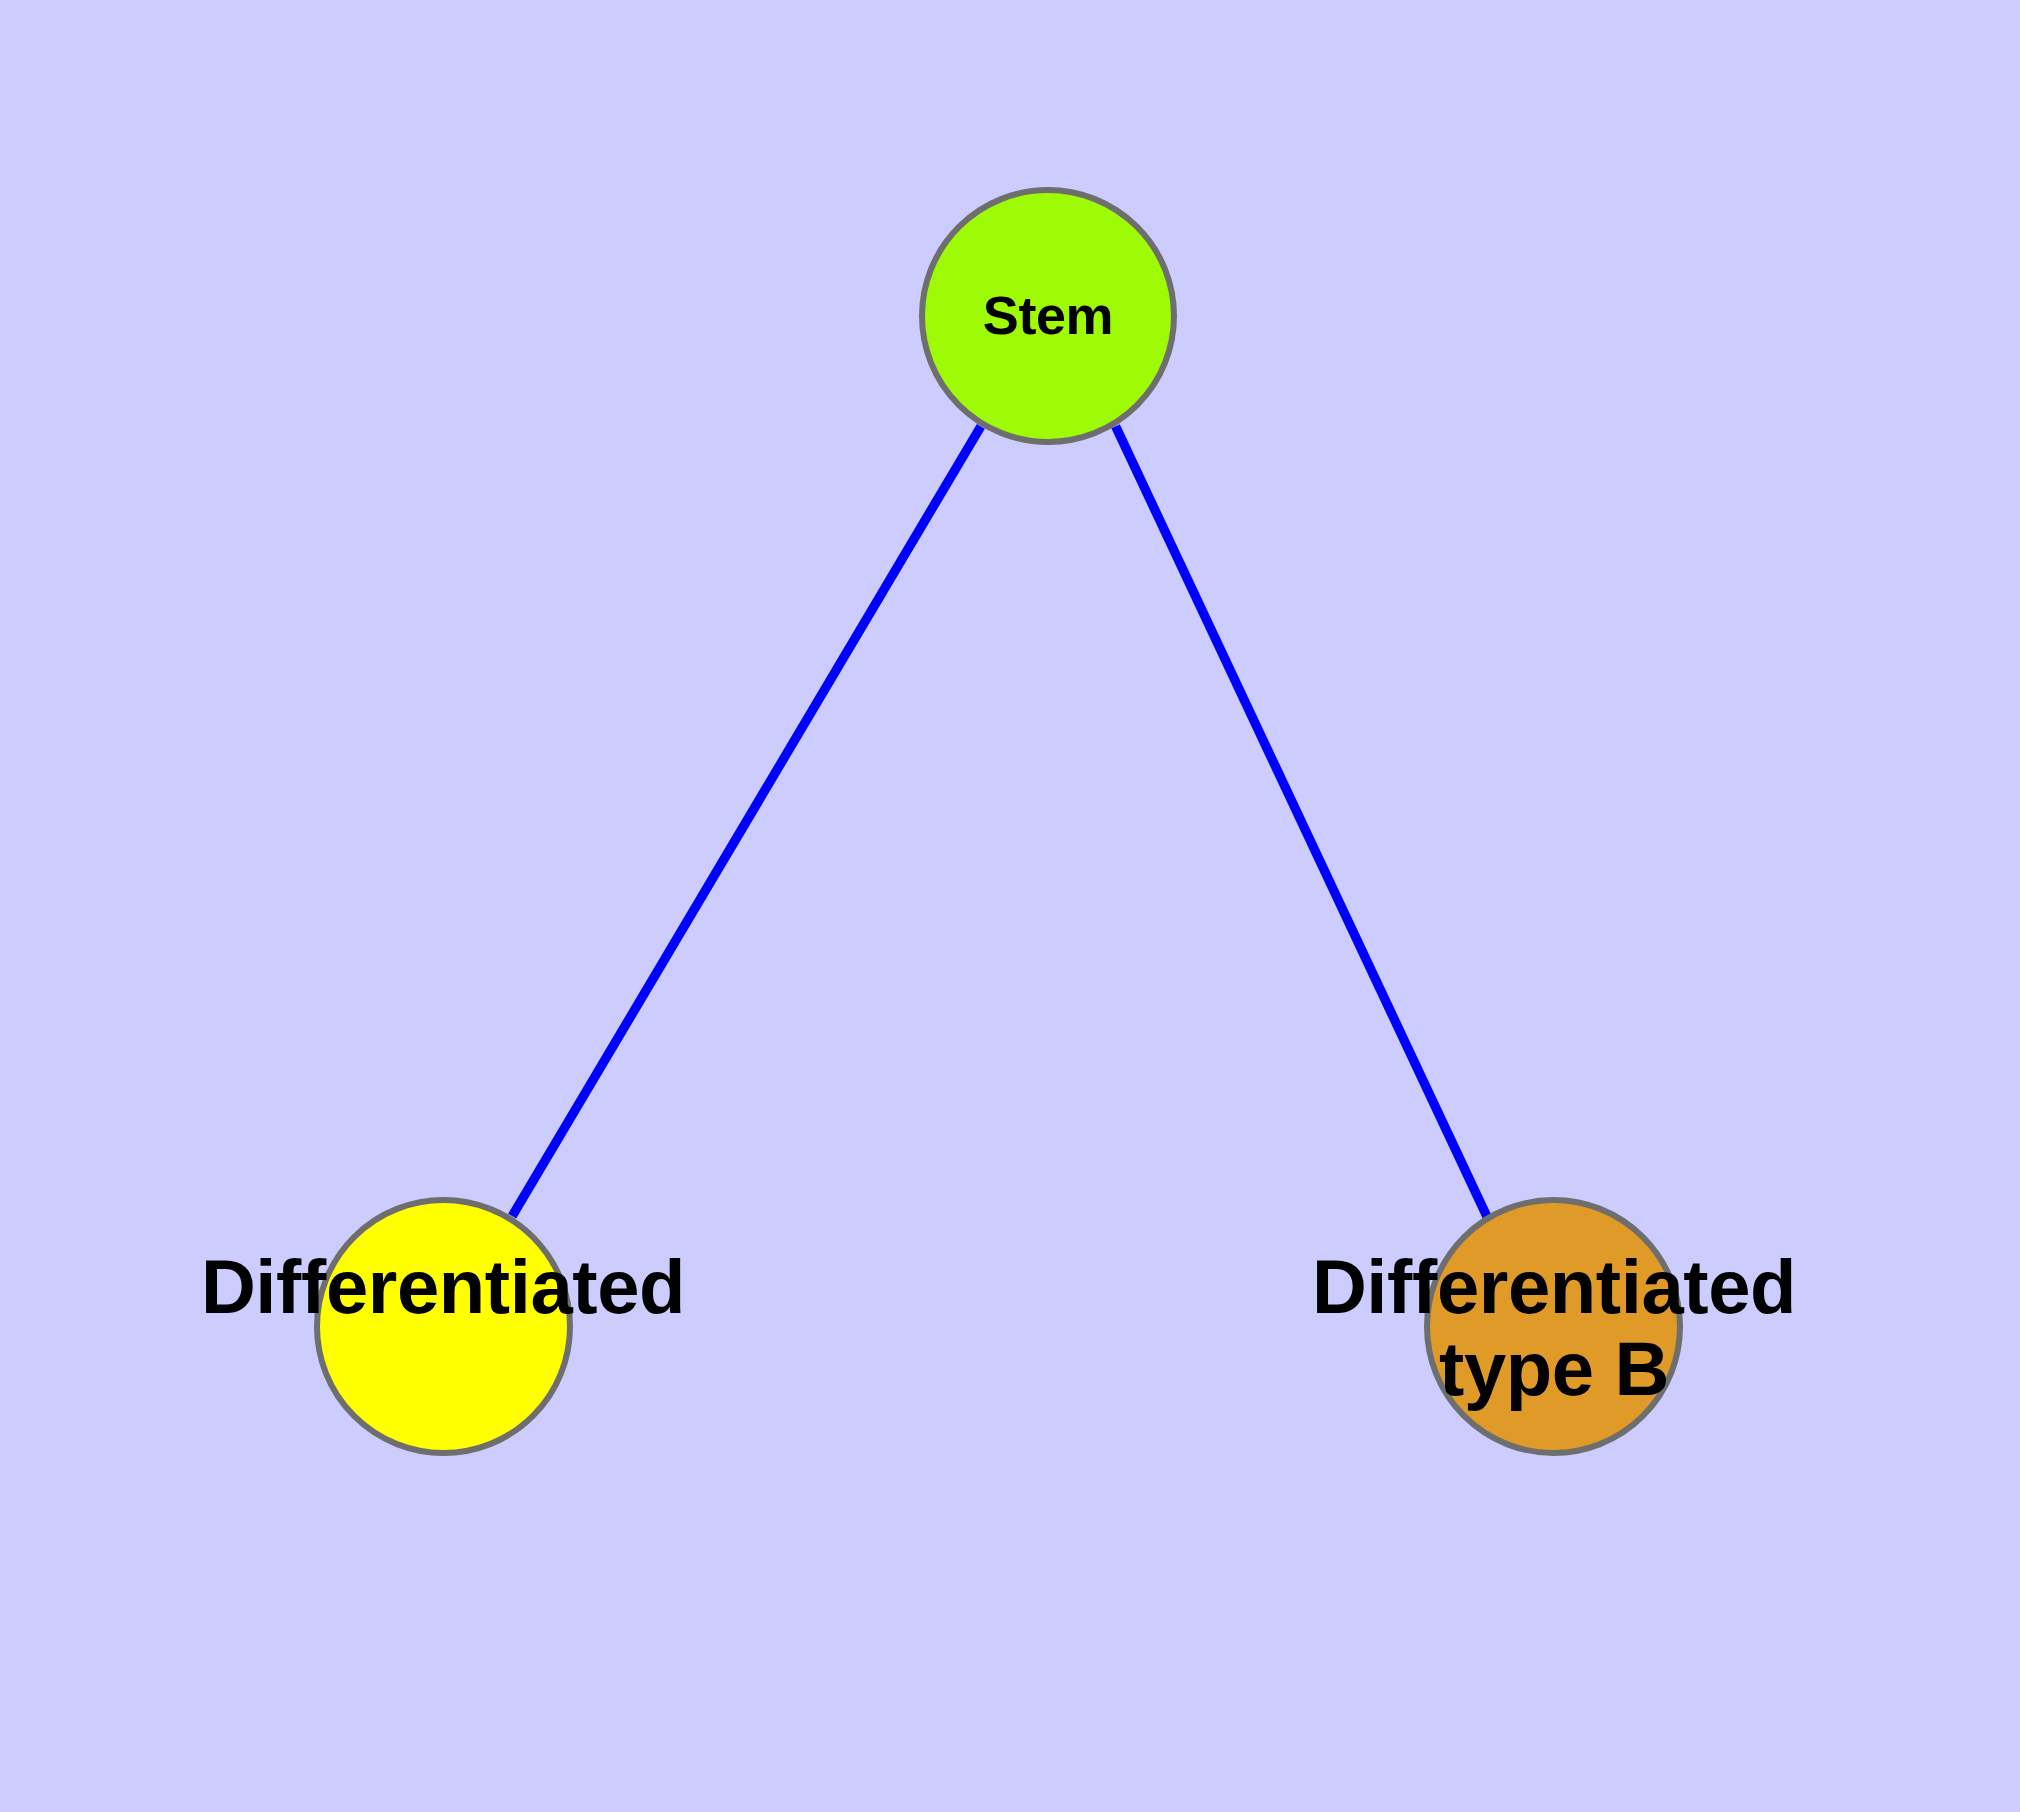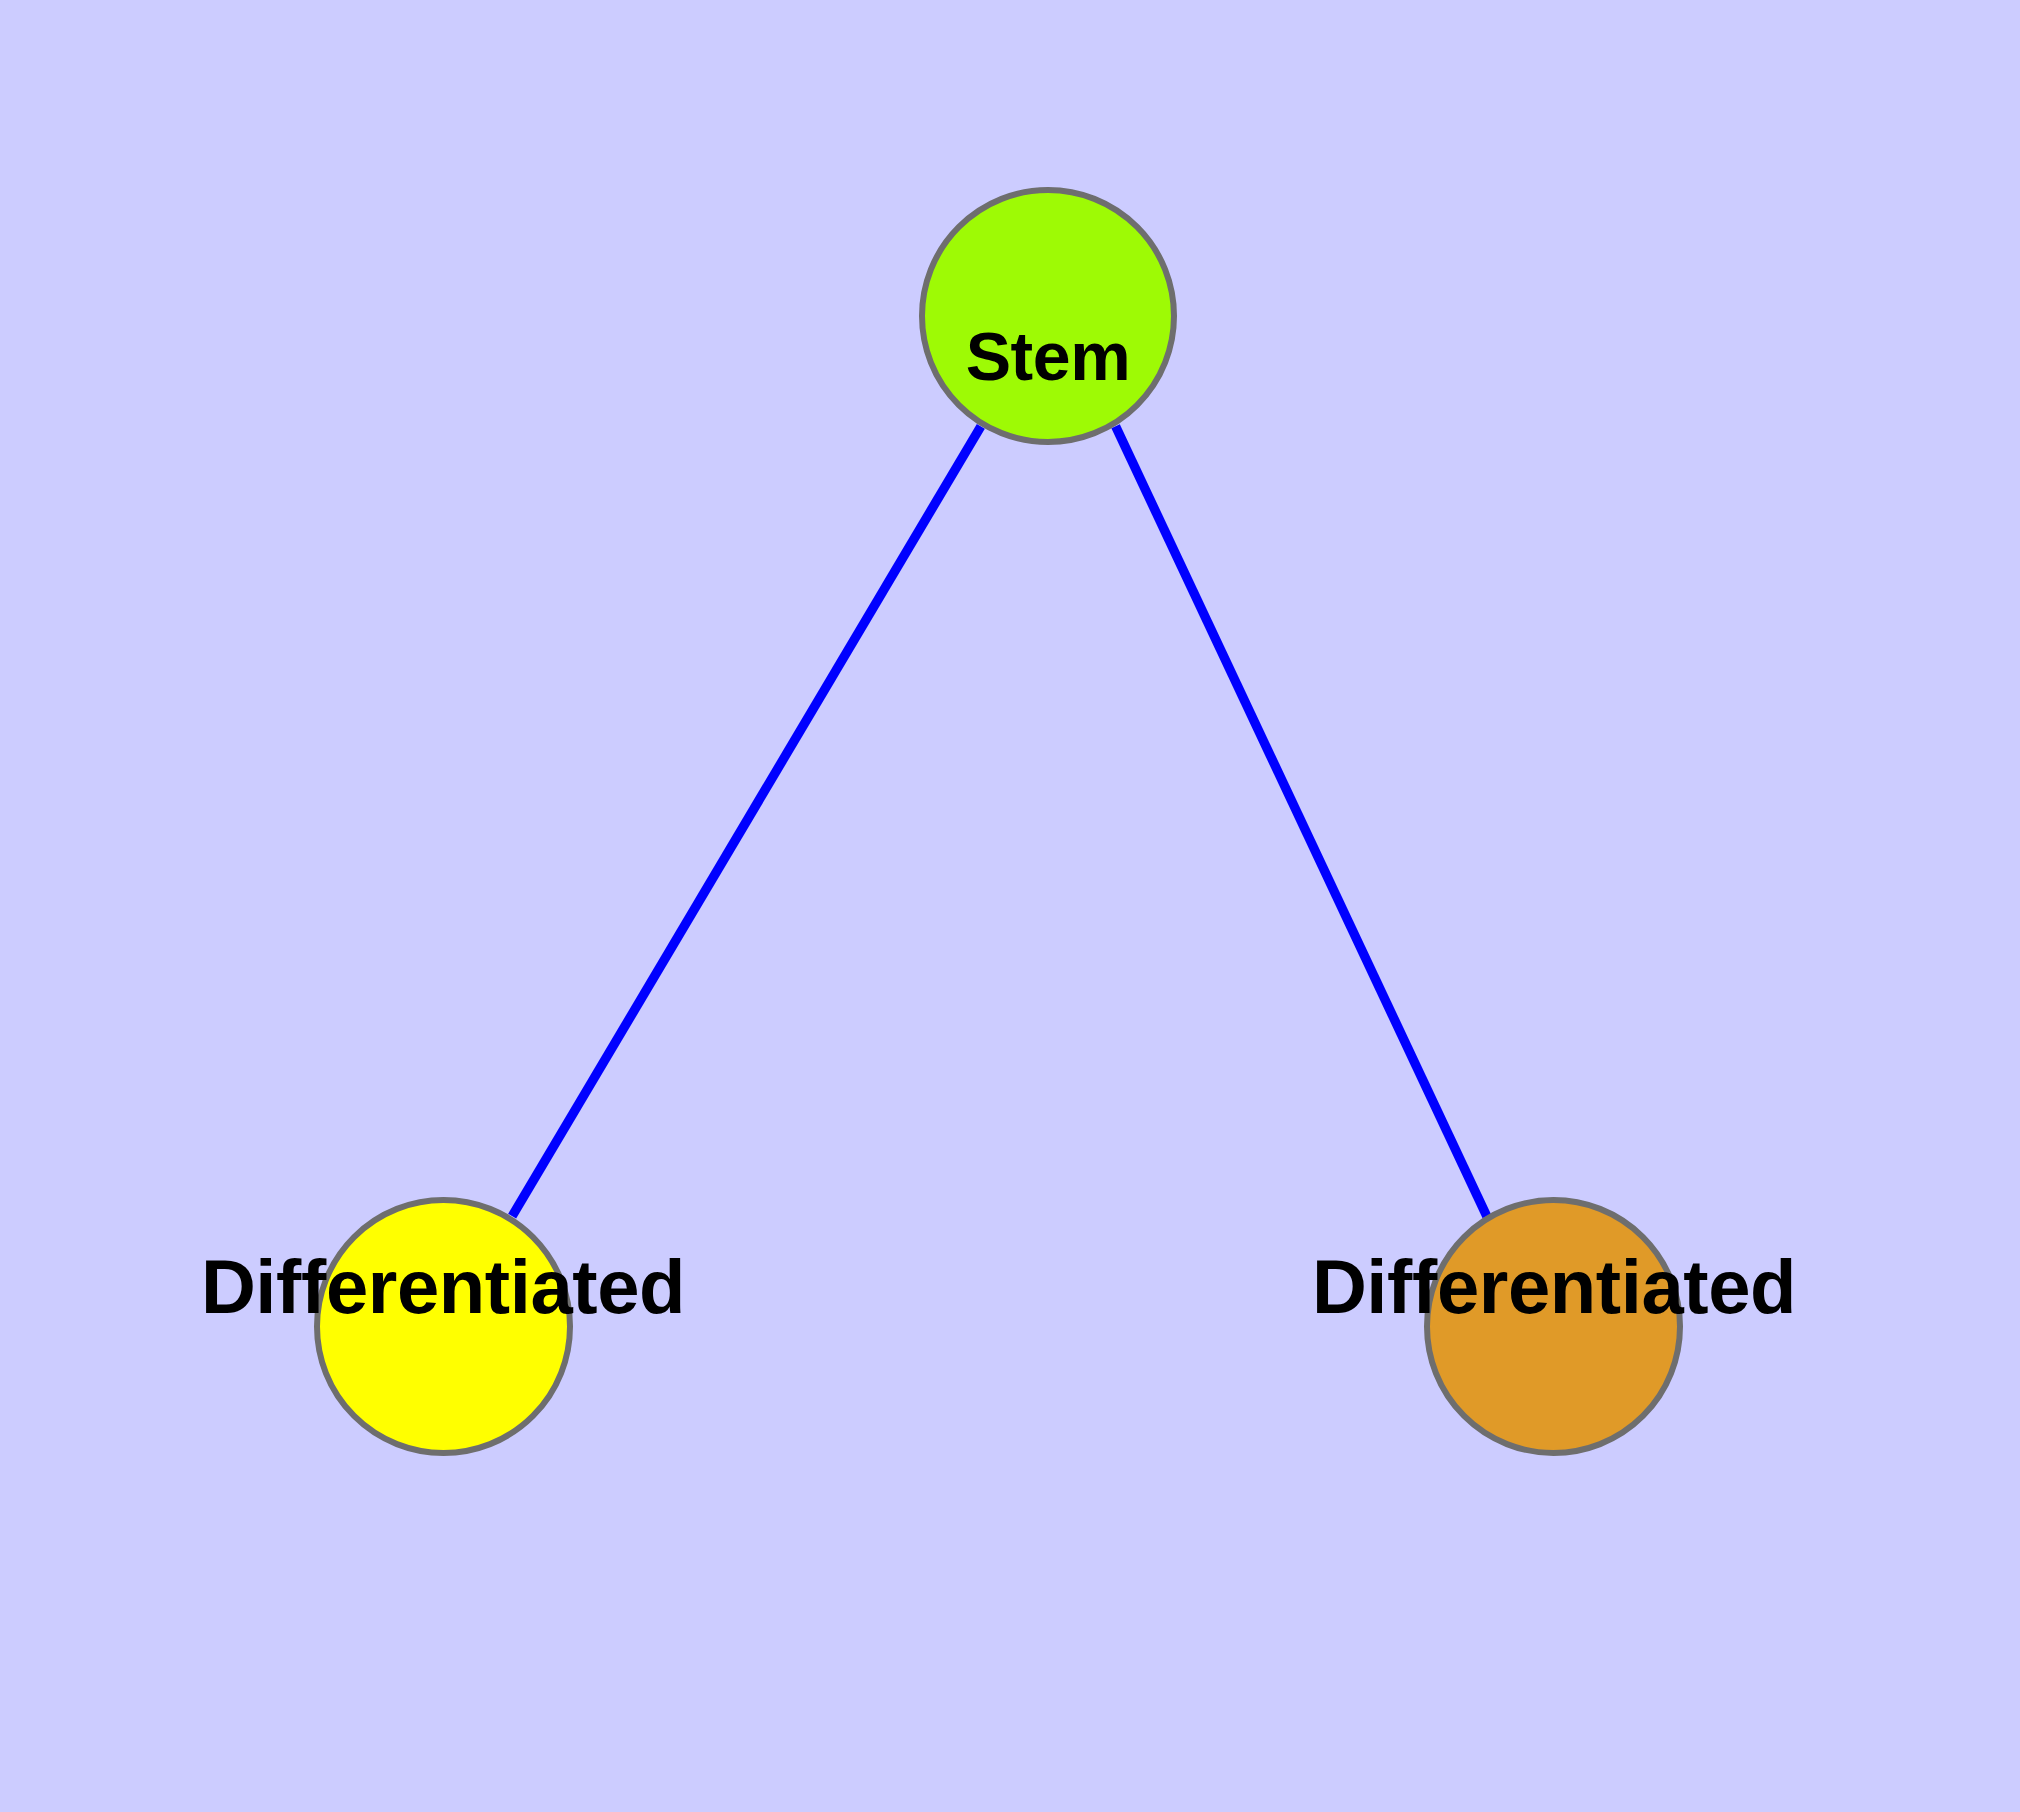--- a/index.html
+++ b/index.html
@@ -47,22 +47,21 @@
     font-family: "Liberation Sans", sans-serif;
     font-weight: bold;
     text-align: center;
     white-space: pre;
     line-height: 1.06;
     letter-spacing: -0.4px;
     transform: translate(-50%, -50%);
     pointer-events: none;
   }
   .label-stem {
-    font-size: 68px;
-    margin-top: 40px;
+    font-size: 54px;
   }
   .label-diff {
     font-size: 76px;
   }
 </style>
 </head>
 <body>
 
 <div id="graph-canvas">
 
@@ -77,15 +76,16 @@
 
   <div class="node node-diff-b" style="left:1424px; top:1197px; width:259px; height:259px;"></div>
 
   <div class="node-label label-stem" style="left:1048px; top:316px;">Stem</div>
 
   <div class="node-label label-diff" style="left:443px; top:1287px;">Differentiated</div>
 
 
   <div class="node-label label-diff" style="left:1554px; top:1287px;">Differentiated</div>
 
+  <div class="node-label label-diff" style="left:1554px; top:1369px;">type B</div>
 
 </div>
 
 
 </body></html>

